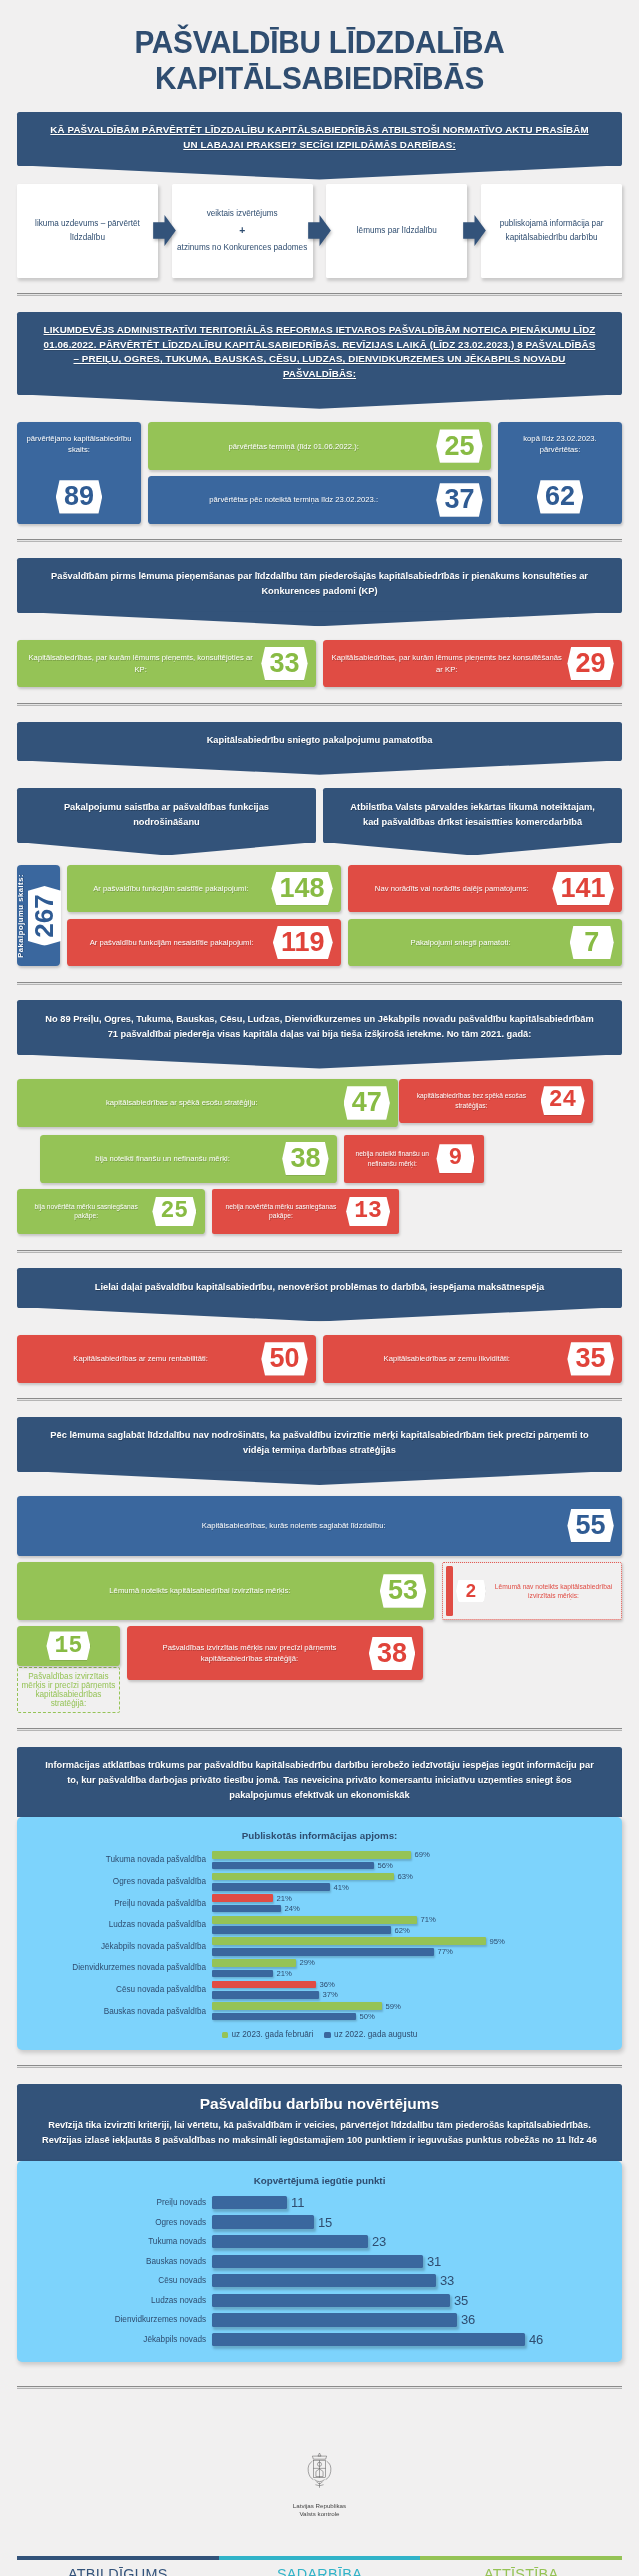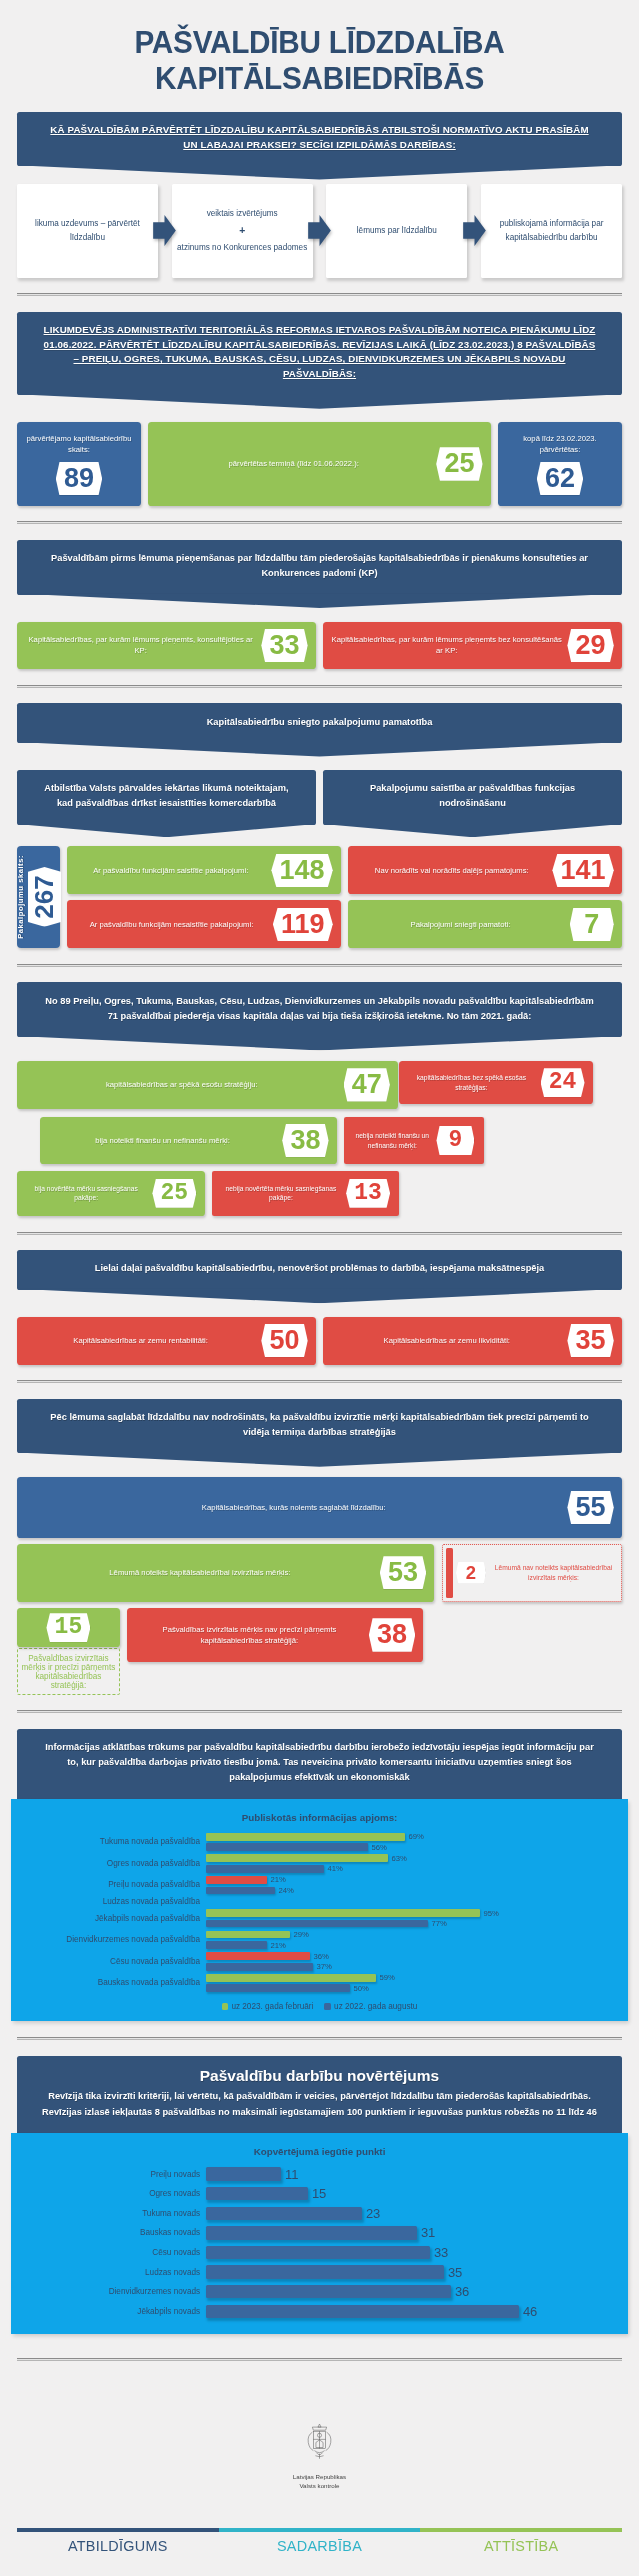--- a/index.html
+++ b/index.html
@@ -197,24 +197,24 @@
     padding: 8.2px 1px;
     clip-path: polygon(0 8%, 50% 0, 100% 8%, 100% 92%, 50% 100%, 0 92%);
     box-shadow: 1.5px 2.1px 2.6px rgba(0,0,0,.22);
     display: flex;
     align-items: center;
     justify-content: center;
   }
 
   
   .chart-card {
-    background: #0ea5e9;
-    border-radius: 0;
+    background: #7dd3fc;
+    border-radius: 5px;
     box-shadow: 1.5px 2.6px 4.1px rgba(0,0,0,.16);
-    margin: 0 11px;
+    margin: 0 17px;
     padding: 13.4px 10.3px 10.3px 10.3px;
     position: relative;
     z-index: 1;
   }
   .chart-title {
     text-align: center;
     font-size: 9.8px;
     font-weight: 700;
     color: #2f4d70;
     margin-bottom: 9.3px;
@@ -334,20 +334,24 @@
     <div class="stat blue tall">
       <span class="lbl">pārvērtējamo kapitālsabiedrību skaits:</span>
       <span class="num big blue">89</span>
     </div>
   </div>
   <div class="col col-b">
     <div class="stat green" style="flex:1">
       <span class="lbl">pārvērtētas termiņā (līdz 01.06.2022.):</span>
       <span class="num big green">25</span>
     </div>
+    <div class="stat blue" style="flex:1">
+      <span class="lbl">pārvērtētas pēc noteiktā termiņa līdz 23.02.2023.:</span>
+      <span class="num big blue">37</span>
+    </div>
   </div>
   <div class="col col-c">
     <div class="stat blue tall">
       <span class="lbl">kopā līdz 23.02.2023. pārvērtētas:</span>
       <span class="num big blue">62</span>
     </div>
   </div>
 </div>
 
 <div class="rule"></div>
@@ -364,25 +368,25 @@
     <span class="num big red">29</span>
   </div>
 </div>
 
 <div class="rule"></div>
 
 <div class="banner norm">Kapitālsabiedrību sniegto pakalpojumu pamatotība</div>
 
 <div class="sec2">
   <div class="banner norm noTail" style="flex:1;margin:0;position:relative;">
+    <span>Pakalpojumu saistība ar pašvaldības funkcijas nodrošināšanu</span>
+    <div style="position:absolute;left:0;right:0;bottom:-12.4px;height:13.4px;background:#33537a;clip-path:polygon(0 0,50% 100%,100% 0);"></div>
+  </div>
+  <div class="banner norm noTail" style="flex:1;margin:0;position:relative;">
     <span>Atbilstība Valsts pārvaldes iekārtas likumā noteiktajam, kad pašvaldības drīkst iesaistīties komercdarbībā</span>
-    <div style="position:absolute;left:0;right:0;bottom:-12.4px;height:13.4px;background:#33537a;clip-path:polygon(0 0,50% 100%,100% 0);"></div>
-  </div>
-  <div class="banner norm noTail" style="flex:1;margin:0;position:relative;">
-    <span>Pakalpojumu saistība ar pašvaldības funkcijas nodrošināšanu</span>
     <div style="position:absolute;left:0;right:0;bottom:-12.4px;height:13.4px;background:#33537a;clip-path:polygon(0 0,50% 100%,100% 0);"></div>
   </div>
 </div>
 
 <div class="sec2" style="margin-top:21.6px;align-items:stretch;">
   <div class="vert-tile">
     <span class="vert-label">Pakalpojumu skaits:</span>
     <span class="vert-num">267</span>
   </div>
   <div class="col" style="flex:1;">
@@ -539,20 +543,30 @@
             <span class="bar-val">21%</span>
           </div>
           <div class="bar-line">
             <div class="bar" style="background: rgb(58, 103, 158); width: 69px;"></div>
             <span class="bar-val">24%</span>
           </div>
         </div>
       </div>
       <div class="bar-row">
         <div class="bar-cat">Ludzas novada pašvaldība</div>
+        <div class="bar-pair">
+          <div class="bar-line">
+            <div class="bar" style="background: rgb(149, 195, 86); width: 205px;"></div>
+            <span class="bar-val">71%</span>
+          </div>
+          <div class="bar-line">
+            <div class="bar" style="background: rgb(58, 103, 158); width: 179px;"></div>
+            <span class="bar-val">62%</span>
+          </div>
+        </div>
       </div>
       <div class="bar-row">
         <div class="bar-cat">Jēkabpils novada pašvaldība</div>
         <div class="bar-pair">
           <div class="bar-line">
             <div class="bar" style="background: rgb(149, 195, 86); width: 274px;"></div>
             <span class="bar-val">95%</span>
           </div>
           <div class="bar-line">
             <div class="bar" style="background: rgb(58, 103, 158); width: 222px;"></div>

